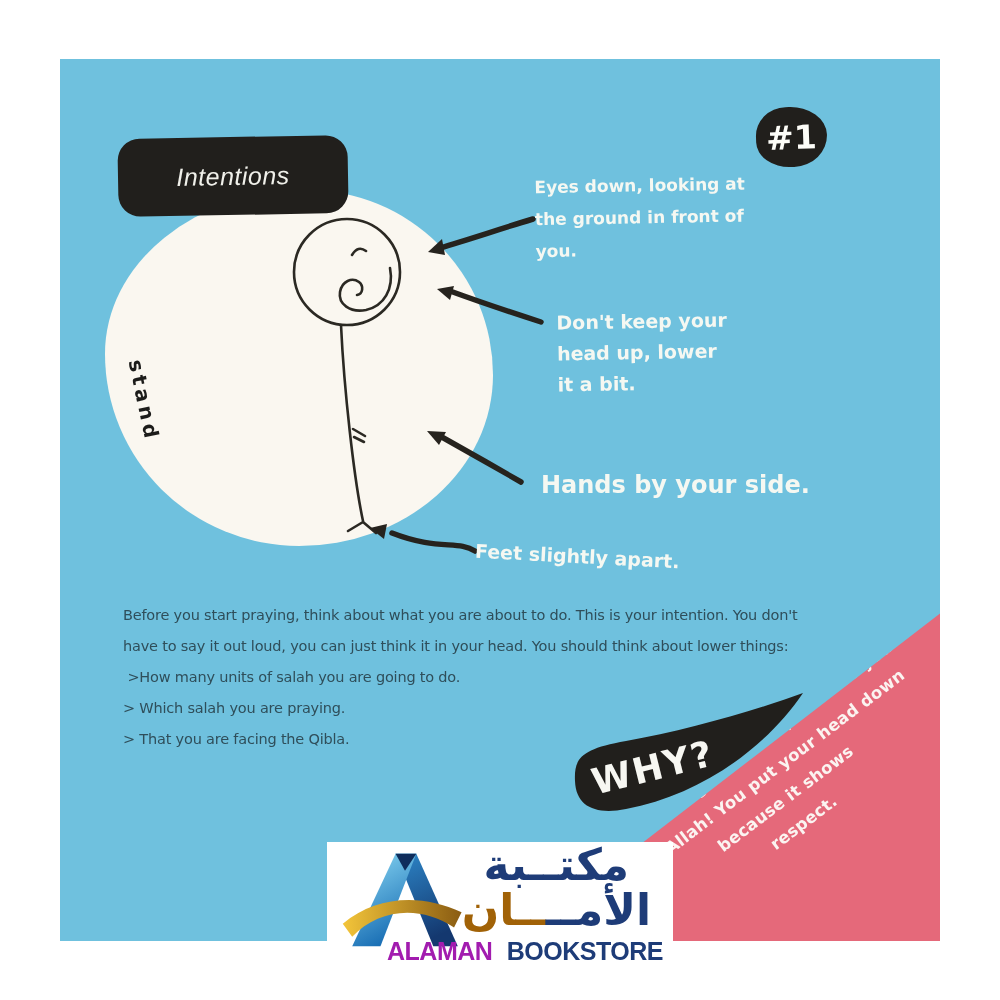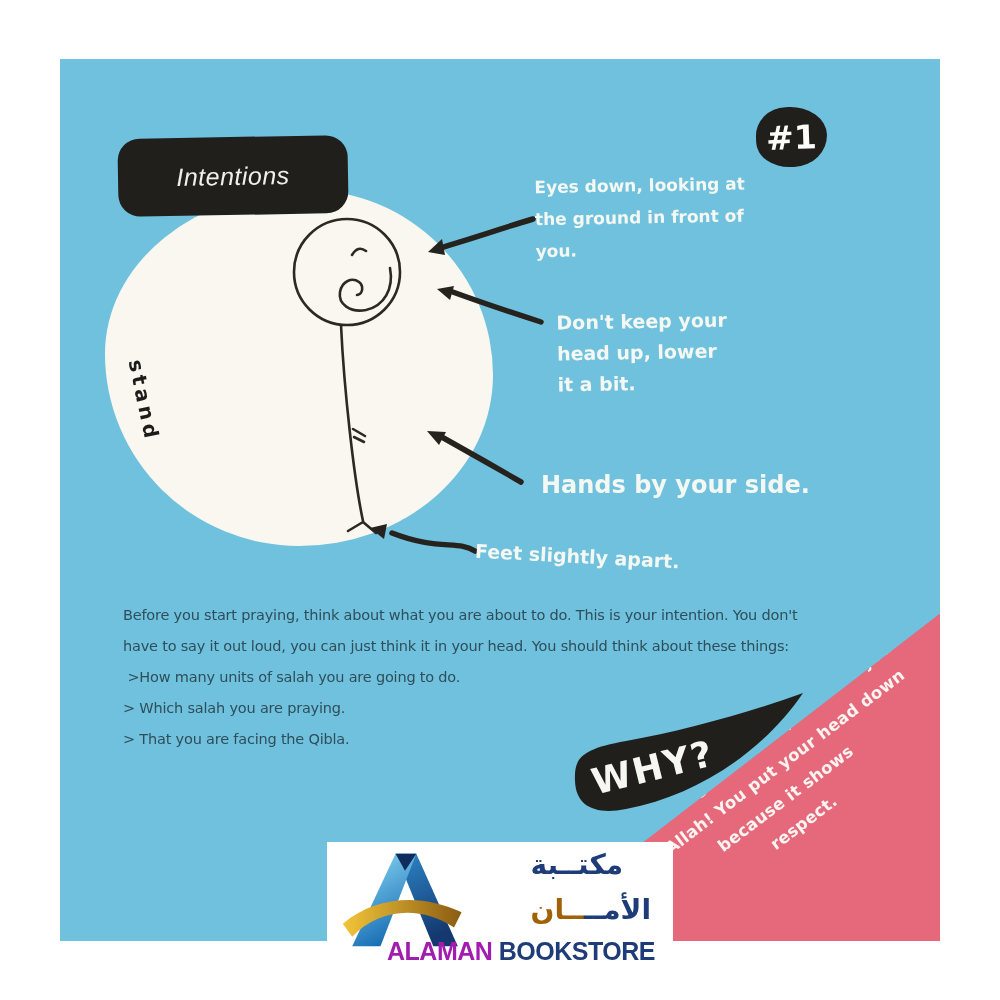--- a/index.html
+++ b/index.html
@@ -50,28 +50,28 @@
                text-align:center;letter-spacing:.3px;}
 
   .why-svg{position:absolute;left:0;top:0;width:880px;height:882px;z-index:5;pointer-events:none;}
   .why-label{position:absolute;left:528px;top:688px;width:130px;text-align:center;
              transform:rotate(-14deg);color:#f7f7f2;font-weight:bold;font-size:36px;
              letter-spacing:2px;z-index:6;}
 
   
   .logo-box{position:absolute;left:327px;top:842px;width:346px;height:124px;background:#ffffff;z-index:10;}
   .logo-a{position:absolute;left:12px;top:6px;}
-  .arabic{position:absolute;right:22px;top:0px;text-align:left;direction:rtl;
-          color:#1e3c78;font-weight:bold;font-size:28px;line-height:45px;
+  .arabic{position:absolute;right:22px;top:0px;text-align:center;direction:rtl;
+          color:#1e3c78;font-weight:bold;font-size:44px;line-height:45px;
           font-family:"DejaVu Sans",sans-serif;}
   .arabic .lite{color:#a16207;}
   .latin-name{position:absolute;left:60px;bottom:0px;font-weight:bold;font-size:25px;
               letter-spacing:-0.5px;white-space:nowrap;font-family:"Liberation Sans",sans-serif;}
   .latin-name .p1{color:#a21caf;}
-  .latin-name .p2{color:#1e3c78;}
+  .latin-name .p2{color:#1e3c78;margin-left:8px;}
   .site-url{position:absolute;left:327px;top:968px;width:346px;text-align:center;z-index:10;
             color:#1d2f6e;font-weight:bold;font-size:20px;letter-spacing:.5px;
             font-family:"Liberation Sans",sans-serif;}
 </style>
 </head>
 <body>
 
 <div class="frame">
   <div class="page">
 
@@ -122,21 +122,21 @@
       <div>Don't keep your</div>
       <div>head up, lower</div>
       <div>it a bit.</div>
     </div>
 
     <div class="callout co-hands">Hands by your side.</div>
     <div class="callout co-feet">Feet slightly apart.</div>
 
     <div class="body-text">
       <div class="body-line">Before you start praying, think about what you are about to do. This is your intention. You don't</div>
-      <div class="body-line">have to say it out loud, you can just think it in your head. You should think about these things:</div>
+      <div class="body-line">have to say it out loud, you can just think it in your head. You should think about lower things:</div>
       <div class="body-line"> &gt;How many units of salah you are going to do.</div>
       <div class="body-line">&gt; Which salah you are praying.</div>
       <div class="body-line">&gt; That you are facing the Qibla.</div>
     </div>
 
     <div class="ribbon">
       <div class="ribbon-text">
         <div>at you can get focused, because you</div>
         <div>k to Allah! You put your head down</div>
         <div>because it shows</div>

